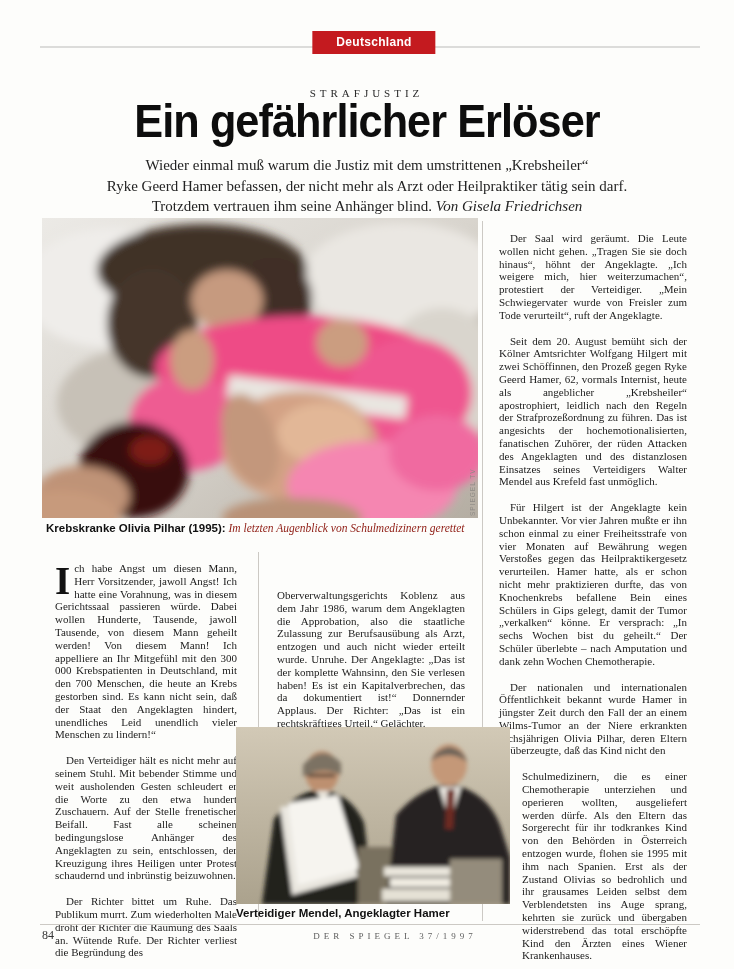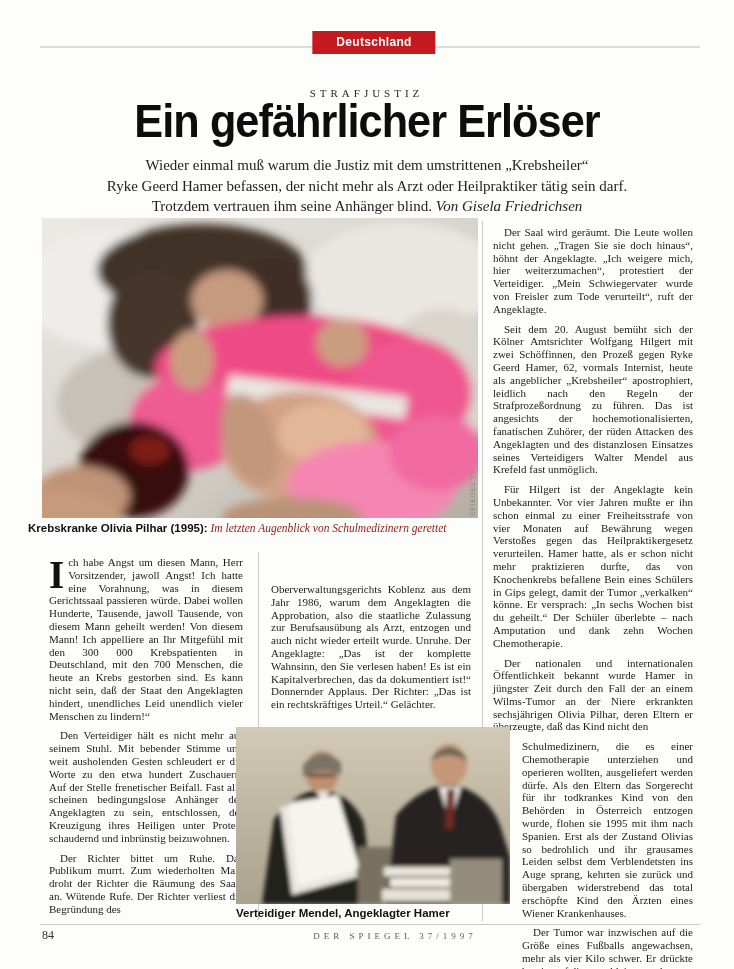--- a/index.html
+++ b/index.html
@@ -34,34 +34,34 @@
   }
   .intro .byline{font-style:italic;}
   
   .photo-top{left:42px;top:218px;width:436px;height:300px;overflow:hidden;background:#cfc9c2;}
   .photo-bottom{left:236px;top:727px;width:274px;height:177px;overflow:hidden;background:#c3baa7;}
   .photo-credit{
     left:469px;top:516px;transform:rotate(-90deg);transform-origin:0 0;
     font-family:"Liberation Sans",sans-serif;font-size:6.5px;letter-spacing:1px;color:#8e8a85;
   }
   .caption-top{
-    left:28px;top:522px;width:436px;font-size:11.5px;white-space:nowrap;
+    left:46px;top:522px;width:436px;font-size:11.5px;white-space:nowrap;
   }
   .caption-top .cap-bold{font-family:"Liberation Sans",sans-serif;font-weight:bold;color:#111;}
   .caption-top .cap-italic{font-style:italic;color:#8e1b12;}
   .caption-bottom{
     left:236px;top:907px;width:274px;
     font:bold 11.5px "Liberation Sans",sans-serif;color:#111;white-space:nowrap;
   }
   
   .col{font-size:11px;line-height:12.8px;text-align:justify;color:#1c1c1c;}
   .col1{left:42px;top:549px;width:208px;}
   .col2{left:264px;top:576px;width:214px;}
   .col3{left:486px;top:219px;width:214px;}
-  .para{margin:7px;}
+  .para{margin:13px;}
   .para.ind{text-indent:11px;}
   .para.wrap{margin-left:36px;}
   .dropcap{
     float:left;font-weight:bold;font-size:39px;line-height:33px;
     padding:2px 4px 0 0;color:#111;
   }
   .vrule{width:1px;background:#ccc9c4;}
   .vrule1{left:258px;top:552px;height:368px;}
   .vrule2{left:482px;top:221px;height:700px;}
   

